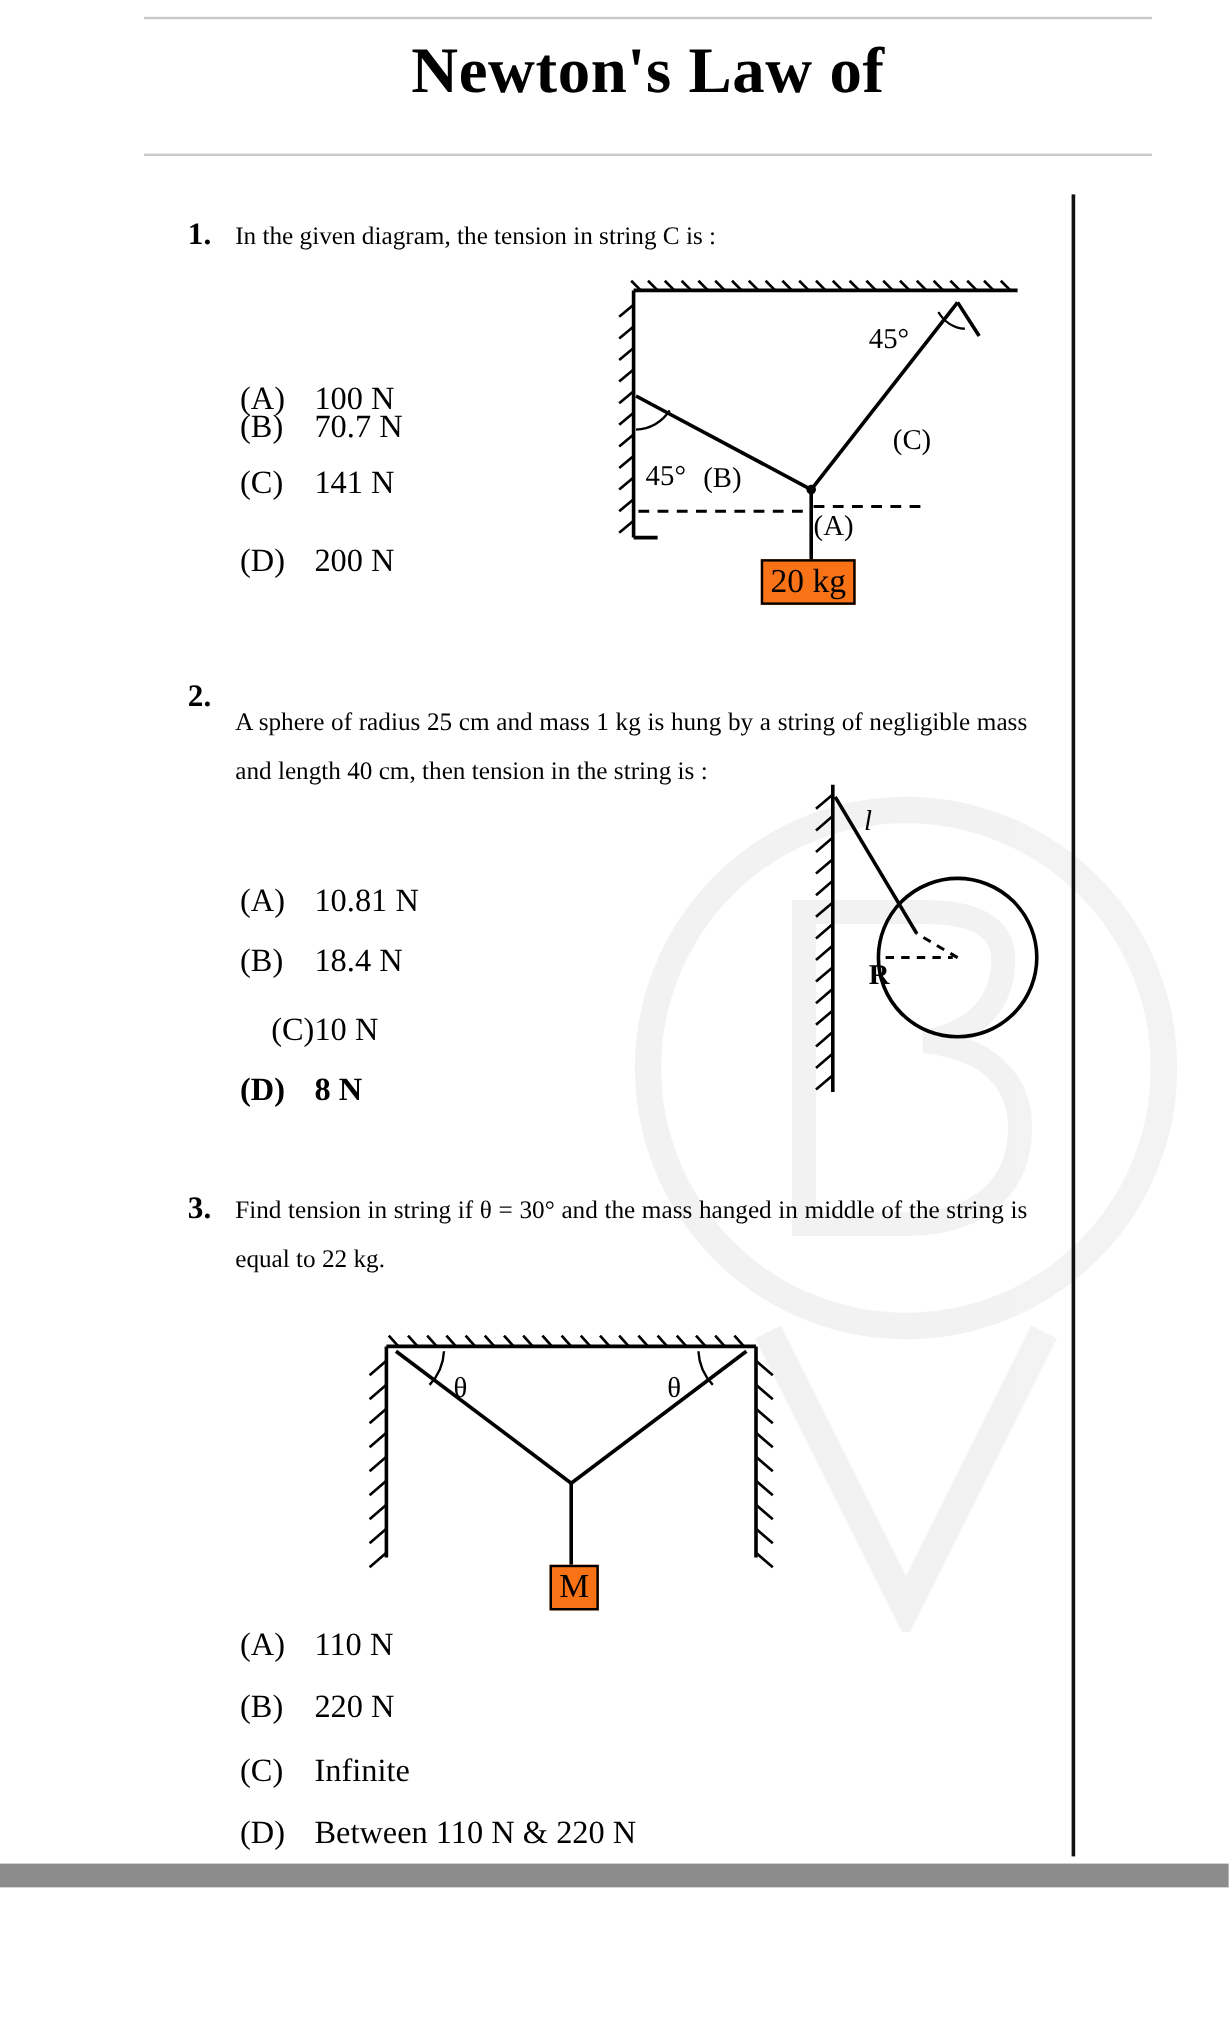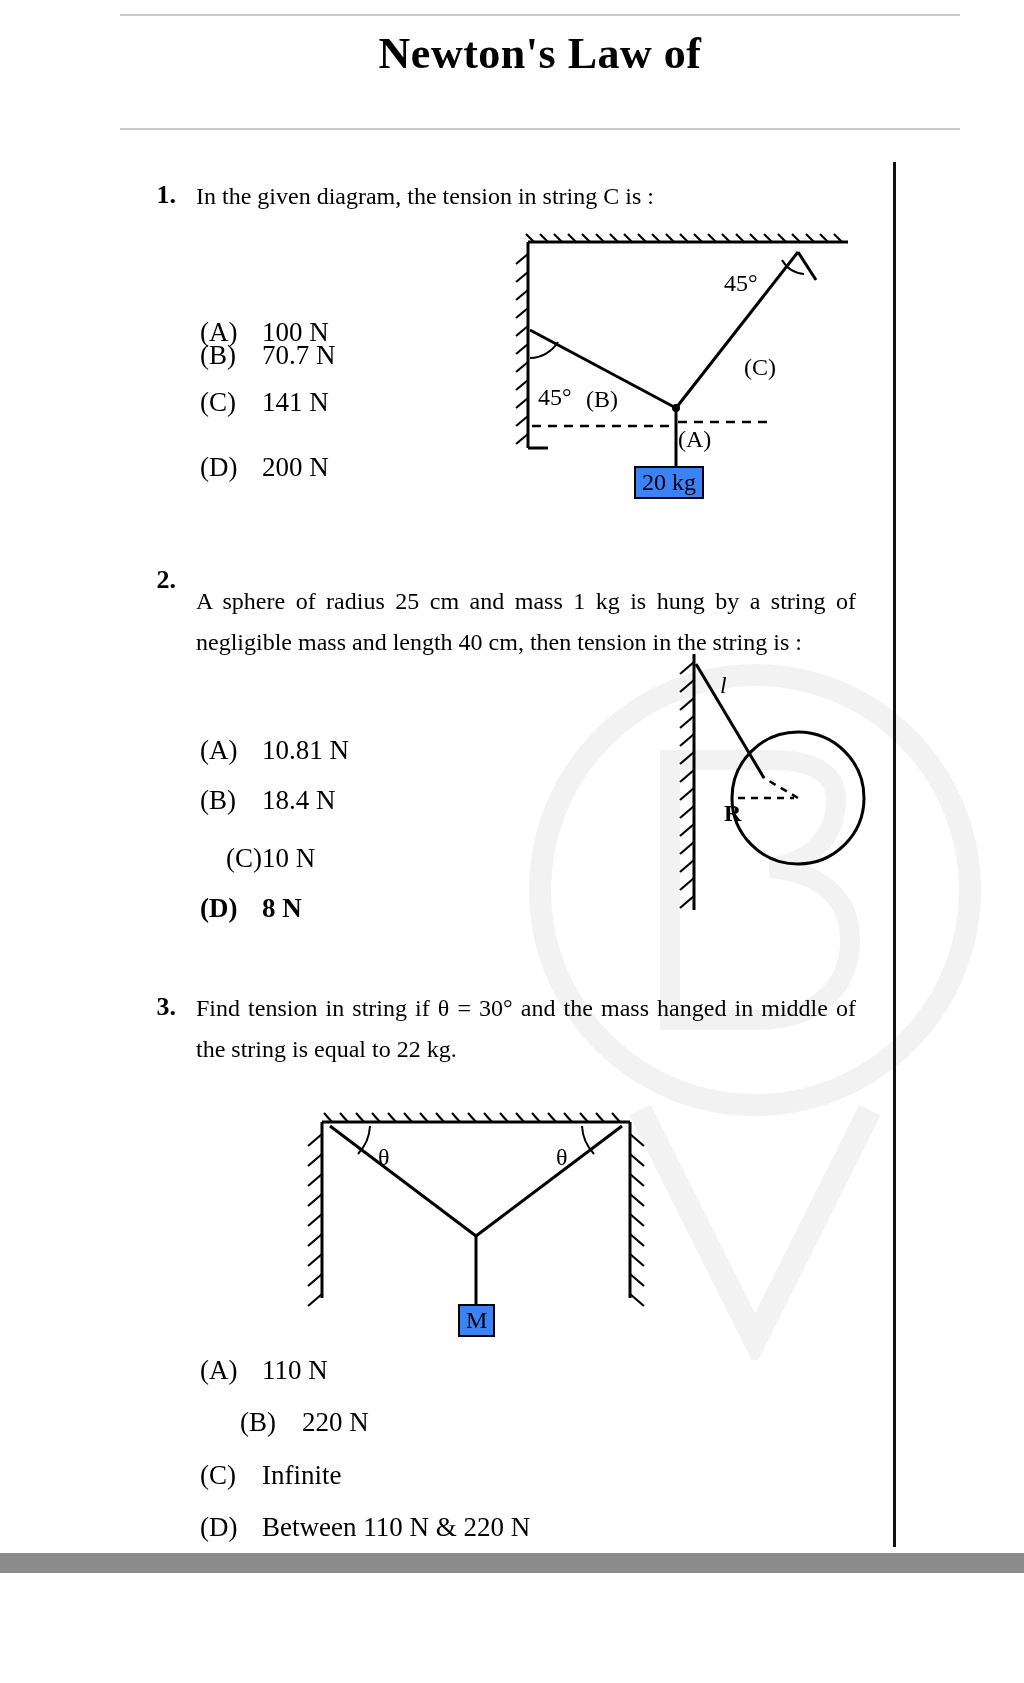--- a/index.html
+++ b/index.html
@@ -38,21 +38,21 @@
   }
   #rule-top { top: 14px; }
   #rule-bottom { top: 128px; }
 
   .page-title {
     position: absolute;
     left: 120px;
     top: 28px;
     width: 840px;
     text-align: center;
-    font-size: 44px;
+    font-size: 54px;
     font-weight: bold;
     letter-spacing: 0.5px;
     white-space: nowrap;
   }
 
   
   .margin-line {
     position: absolute;
     left: 893px;
     top: 162px;
@@ -83,21 +83,21 @@
   
   .qnum {
     position: absolute;
     font-size: 26px;
     font-weight: bold;
     text-align: right;
     width: 42px;
   }
   .qtext {
     position: absolute;
-    font-size: 24px;
+    font-size: 21px;
     line-height: 41px;
     text-align: justify;
   }
   .opt {
     position: absolute;
     font-size: 27px;
     line-height: 40px;
     white-space: nowrap;
   }
   .opt .lbl { display: inline-block; width: 62px; }
@@ -109,22 +109,22 @@
   .flabel {
     position: absolute;
     font-size: 24px;
     font-family: "Liberation Serif", serif;
     white-space: nowrap;
   }
   .boxlabel {
     position: absolute;
     border: 2px solid #000;
     padding: 1px 6px;
-    font-size: 24px;
-    background: #3b82f6;
+    font-size: 28px;
+    background: #f97316;
     white-space: nowrap;
   }
 </style>
 </head>
 <body>
 
 <div class="watermark">
   <svg viewBox="0 0 470 720" width="470" height="720" xmlns="http://www.w3.org/2000/svg">
     <circle cx="235" cy="250" r="215" fill="none" stroke="#d6d6d6" stroke-width="22"></circle>
     <path d="M150 120 L150 380 L235 380 C300 380 330 345 330 300 C330 258 300 232 250 228 C292 222 316 196 316 160 C316 132 292 120 250 120 Z" fill="none" stroke="#d6d6d6" stroke-width="20"></path>
@@ -343,21 +343,21 @@
     <line x1="176" y1="128" x2="176" y2="196" stroke="#000" stroke-width="3"></line>
   </svg>
   <div class="flabel" style="left:78px;  top:36px;">θ</div>
   <div class="flabel" style="left:256px; top:36px;">θ</div>
   <div class="boxlabel" style="left:158px; top:196px;">M</div>
 </div>
 
 <div class="opt" style="left:200px; top:1350px;">
   <span class="lbl">(A)</span><span>110 N</span>
 </div>
-<div class="opt" style="left:200px; top:1402px;margin-left:40px;">
+<div class="opt" style="left:200px; top:1402px;">
   <span class="lbl">(B)</span><span>220 N</span>
 </div>
 <div class="opt" style="left:200px; top:1455px;">
   <span class="lbl">(C)</span><span>Infinite</span>
 </div>
 <div class="opt" style="left:200px; top:1507px;">
   <span class="lbl">(D)</span><span>Between 110 N &amp; 220 N</span>
 </div>
 
 <div class="bottom-bar"></div>

